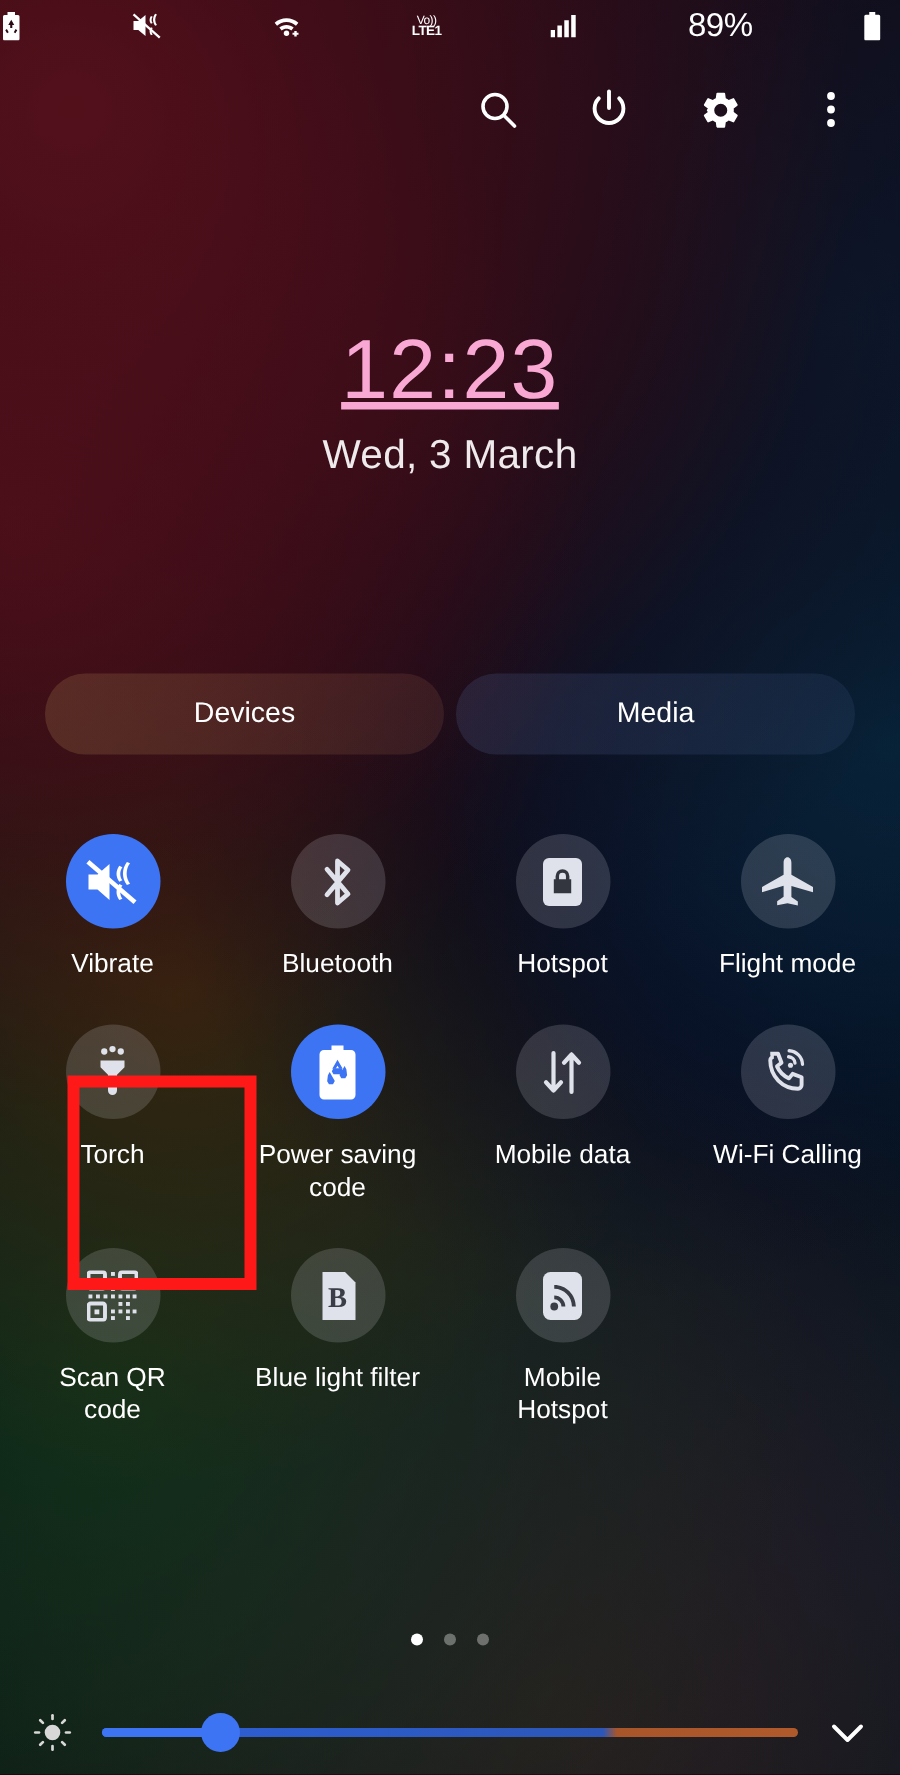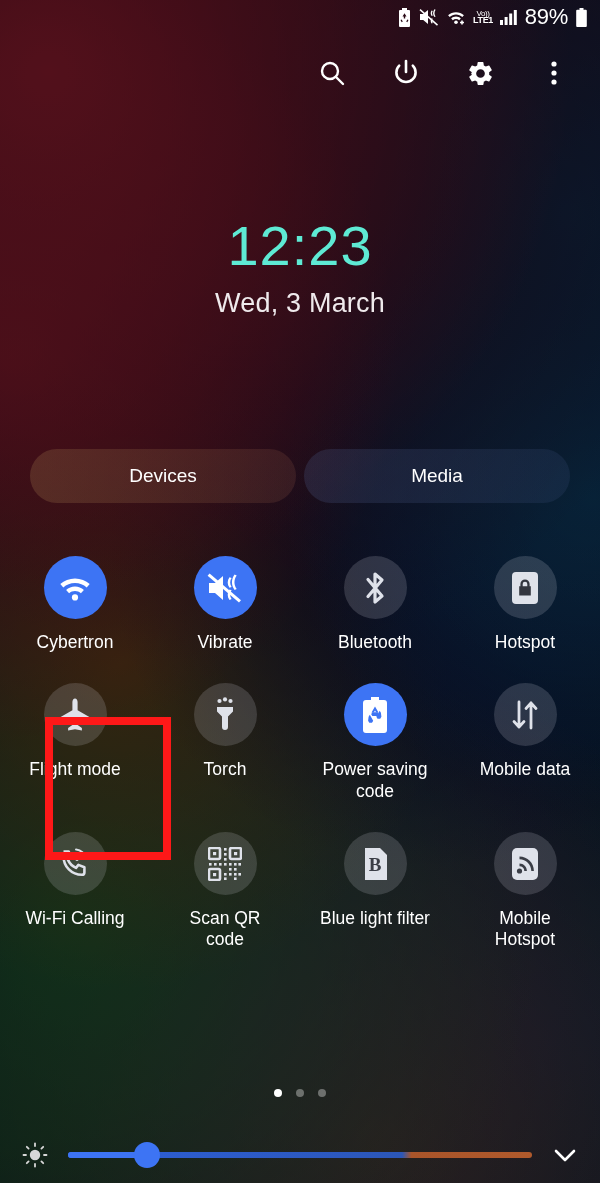--- a/index.html
+++ b/index.html
@@ -23,21 +23,21 @@
       radial-gradient(circle at 44% 86%, rgba(60,28,70,0.6) 0%, rgba(22,12,30,0.0) 40%),
       radial-gradient(circle at 62% 96%, rgba(96,78,20,0.55) 0%, rgba(30,24,10,0.0) 38%),
       radial-gradient(circle at 92% 88%, rgba(12,28,70,0.8) 0%, rgba(6,12,32,0.0) 42%),
       linear-gradient(160deg,#2a0a16 0%, #14081c 35%, #081026 60%, #06201c 82%, #0a1024 100%);
   }
   #scrim { position:absolute; inset:0; background:rgba(0,0,0,0.30); }
 
   
   #statusbar {
     position:absolute; top:0; left:0; right:0; height:34px;
-    display:flex; align-items:center; justify-content:flex-end;
+    display:flex; align-items:center; justify-content:space-between;
     padding-right:12px; gap:7px;
   }
   .sbicon { display:flex; align-items:center; }
   #battpct {
     color:#fff; font-size:22px; letter-spacing:-0.3px;
     font-family:"Liberation Sans", sans-serif;
   }
   .volte-wrap {
     display:flex; flex-direction:column; align-items:center;
     line-height:0.88; color:#fff;
@@ -49,21 +49,21 @@
   #headerbar {
     position:absolute; top:48px; left:0; right:0; height:50px;
     display:flex; align-items:center; justify-content:flex-end;
     padding-right:30px; gap:42px;
   }
   .hdr-btn { width:32px; height:32px; display:flex; align-items:center; justify-content:center; cursor:pointer; }
 
   
   #clockblock { position:absolute; top:218px; left:0; right:0; text-align:center; }
   #clock {
-    color:#5eead4; font-size:56px; font-weight:300; letter-spacing:1px; line-height:1;
+    color:#f9a8d4; font-size:56px; font-weight:300; letter-spacing:1px; line-height:1;text-decoration:underline;
   }
   #datetext {
     color:#efeaec; font-size:27px; font-weight:400; margin-top:14px; letter-spacing:0.2px;
   }
 
   
   #pills {
     position:absolute; top:449px; left:30px; right:30px;
     display:flex; gap:8px;
   }
@@ -214,30 +214,20 @@
 <div id="pills">
   <div class="pill" id="pill-devices">
     <span>Devices</span>
   </div>
   <div class="pill" id="pill-media">
     <span>Media</span>
   </div>
 </div>
 
 <div id="grid">
-    <div class="tile on">
-      <div class="tcircle">
-        <svg width="38" height="30" viewBox="0 0 38 30">
-          <path fill="#ffffff" d="M19 5.4c5.6 0 10.8 2.1 14.7 5.6l-3 3.4C27.6 11.5 23.5 9.9 19 9.9S10.4 11.5 7.3 14.4l-3-3.4C8.2 7.5 13.4 5.4 19 5.4z"></path>
-          <path fill="#ffffff" d="M19 13.5c3.4 0 6.5 1.3 8.9 3.4l-3 3.4c-1.6-1.4-3.6-2.2-5.9-2.2s-4.3.8-5.9 2.2l-3-3.4c2.4-2.1 5.5-3.4 8.9-3.4z"></path>
-          <circle fill="#ffffff" cx="19" cy="24.4" r="3.1"></circle>
-        </svg>
-      </div>
-      <div class="tlabel">Cybertron</div>
-    </div>
     <div class="tile on">
       <div class="tcircle">
         <svg width="38" height="32" viewBox="0 0 38 32">
           <path fill="#ffffff" d="M3 11h6l8-7v24l-8-7H3z"></path>
           <path fill="#ffffff" d="M23.5 5.2l2.1.9c-1.9 2.6-1.9 6.2 0 8.8l-2.1.9c-2.4-3.3-2.4-7.3 0-10.6z"></path>
           <path fill="#ffffff" d="M28.6 2.6l2.1.9c-3 4-3 9.6 0 13.6l-2.1.9c-3.5-4.7-3.5-10.7 0-15.4z"></path>
           <path fill="#ffffff" d="M23.5 17.4l2.1.9c-1.9 2.6-1.9 6.2 0 8.8l-2.1.9c-2.4-3.3-2.4-7.3 0-10.6z"></path>
           <path fill="#ffffff" d="M3.6 1.4L35 28.3l-2 2.3L1.6 3.7z"></path>
         </svg>
       </div>

